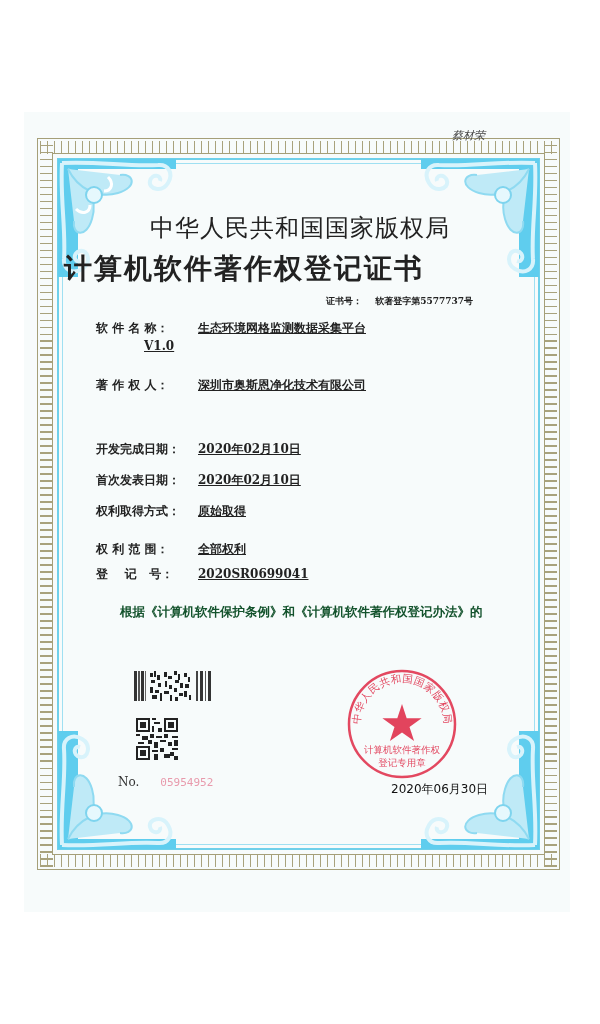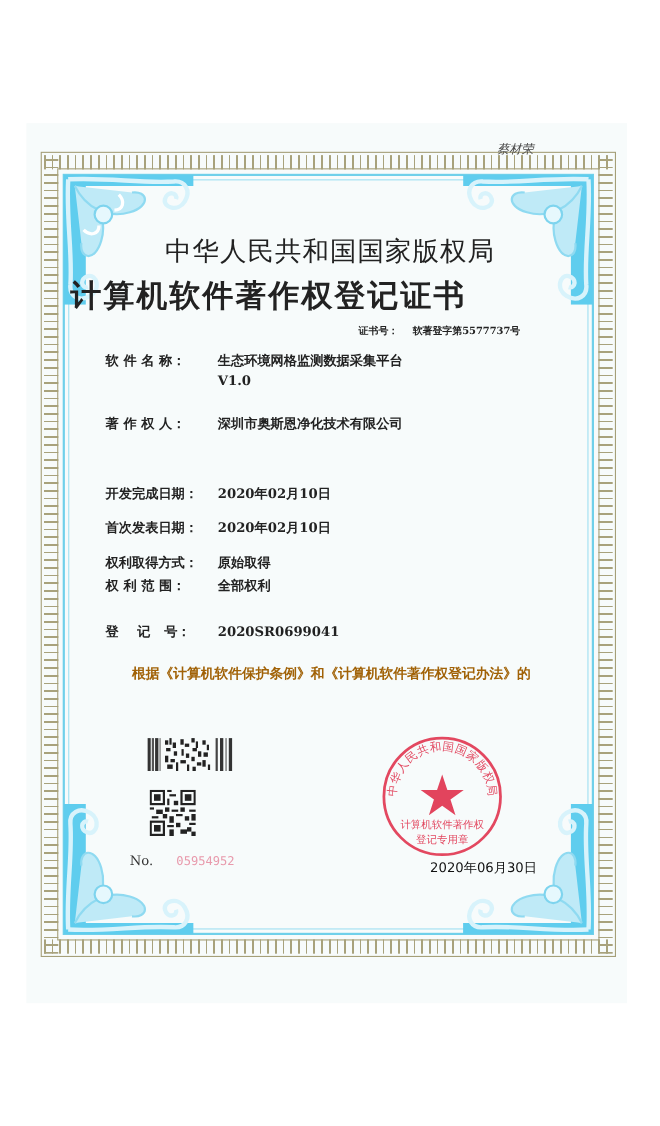--- a/index.html
+++ b/index.html
@@ -32,24 +32,24 @@
 
   .title1 { position:absolute; left:0; width:600px; top:212px; text-align:center;
             font-family:"DejaVu Sans", sans-serif; font-size:24px; letter-spacing:1px; color:#222; }
   .title2 { position:absolute; left:0; width:488px; top:250px; text-align:center;
             font-family:"DejaVu Serif", serif; font-weight:bold; font-size:28px; letter-spacing:2px; color:#222; }
   .cert-no { position:absolute; left:326px; top:295px; font-size:9px; font-weight:bold; color:#222; }
   .cert-no .lbl { margin-right:10px; }
 
   .field { position:absolute; left:96px; font-size:12px; font-weight:bold; color:#222; }
   .field .label { display:inline-block; width:102px; }
-  .field .value { display:inline-block; font-weight:bold; }
-  .field .value.sub { display:block; margin-left:102px; margin-top:2px; }
-
-  .statement { position:absolute; left:96px; width:440px; font-size:12.5px; font-weight:bold; color:#a16207; line-height:30px; }
+  .field .value { display:inline-block; font-weight:bold;text-decoration:underline; }
+  .field .value.sub { display:block; margin-left:48px; margin-top:2px; }
+
+  .statement { position:absolute; left:96px; width:440px; font-size:12.5px; font-weight:bold; color:#14532d; line-height:30px; }
   .statement .p1 { text-indent:24px; }
 
   .barcode { position:absolute; left:134px; top:671px; width:80px; height:30px; }
   .qr { position:absolute; left:136px; top:718px; width:42px; height:42px; }
   .serial { position:absolute; left:118px; top:775px; font-size:12px; color:#333; }
   .serial .num { color:#e89aac; font-family:"DejaVu Sans Mono", monospace; font-size:11px; margin-left:21px; }
 
   .seal { position:absolute; left:346px; top:668px; width:112px; height:112px; }
   .seal-date { position:absolute; left:358px; top:781px; font-size:12px; color:#111; font-family:"DejaVu Sans", sans-serif;margin-left:33px; }
 </style>
@@ -117,21 +117,21 @@
 </div>
 <div class="field" style="top:441px;">
   <span class="label">开发完成日期：</span><span class="value">2020年02月10日</span>
 </div>
 <div class="field" style="top:472px;">
   <span class="label">首次发表日期：</span><span class="value">2020年02月10日</span>
 </div>
 <div class="field" style="top:503px;">
   <span class="label">权利取得方式：</span><span class="value">原始取得</span>
 </div>
-<div class="field" style="top:524px;">
+<div class="field" style="top:541px;">
   <span class="label">权 利 范 围：</span><span class="value">全部权利</span>
 </div>
 <div class="field" style="top:566px;">
   <span class="label" style="white-space:pre;">登    记   号：</span><span class="value">2020SR0699041</span>
 </div>
 
 <div class="statement" style="top:597px;">
   <div class="p1">根据《计算机软件保护条例》和《计算机软件著作权登记办法》的</div>
 </div>
 

